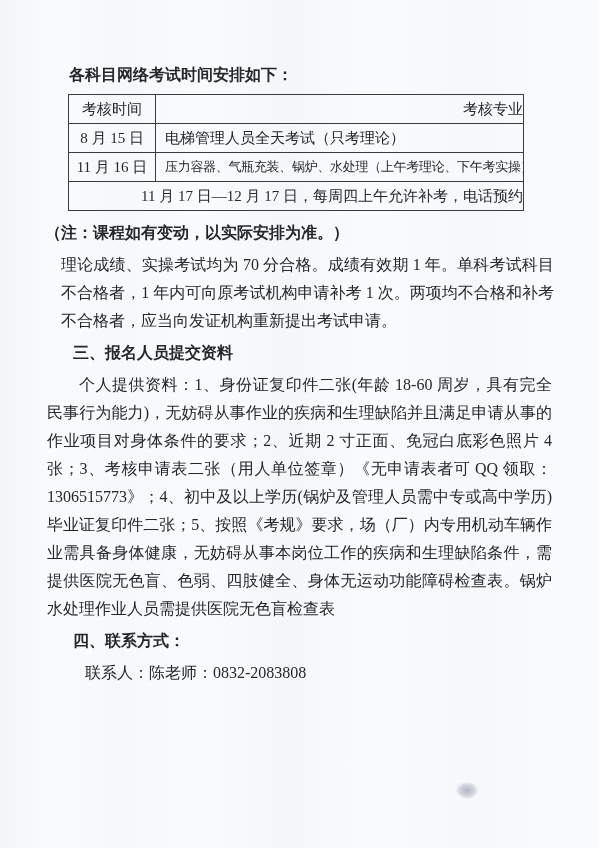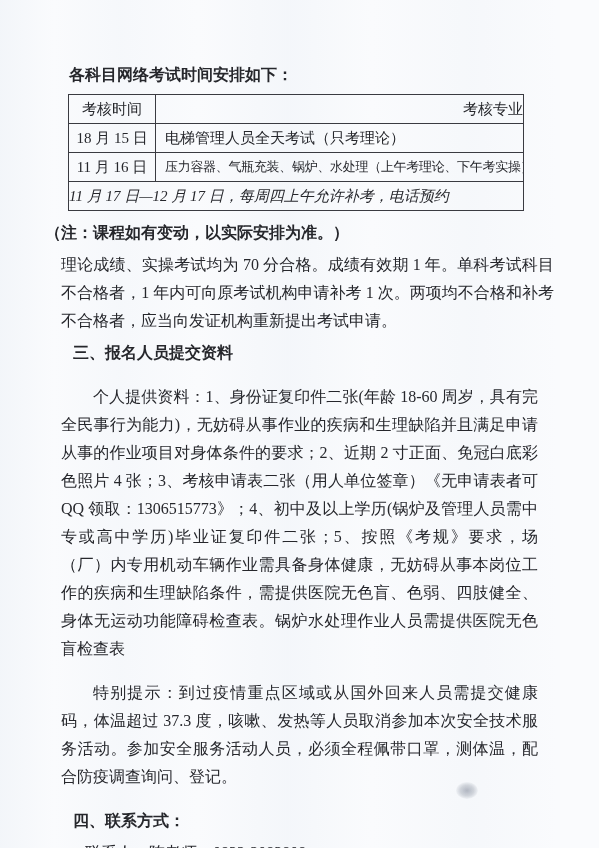--- a/index.html
+++ b/index.html
@@ -34,24 +34,24 @@
     height:27px;
     padding:0;
     font-weight:normal;
     overflow:hidden;
     white-space:nowrap;
   }
   table.schedule .c1{width:86px;text-align:center;}
   table.schedule th{text-align:right;}
   table.schedule td.subj{text-align:left;padding-left:9px;}
   table.schedule td.small{font-size:13px;letter-spacing:-.3px;}
-  table.schedule td.footrow{text-align:left;font-style:italic;}
+  table.schedule td.footrow{text-align:right;}
   .note{margin:9px 0 0 0;line-height:26px;}
   .para{margin:5px 0 0 16px;text-align:justify;}
-  .para.indent{text-indent:32px;margin:16px;}
+  .para.indent{text-indent:32px;margin:2px;}
   .h{margin:4px 0 4px 0;text-indent:28px;line-height:28px;}
   .contact{margin:0;text-indent:40px;}
   .smudge{
     position:absolute;left:456px;top:782px;
     width:22px;height:17px;border-radius:50%;
     background:radial-gradient(ellipse at center,rgba(120,128,145,.55) 0%,rgba(140,148,162,.35) 45%,rgba(160,168,180,0) 75%);
     filter:blur(.6px);
   }
 </style>
 </head>
@@ -64,42 +64,41 @@
 
     <table class="schedule">
       <thead>
         <tr>
           <th class="c1">考核时间</th>
           <th>考核专业</th>
         </tr>
       </thead>
       <tbody>
         <tr>
-          <td class="c1">18 月 15 日</td>
+          <td class="c1">8 月 15 日</td>
           <td class="subj">电梯管理人员全天考试（只考理论）</td>
         </tr>
         <tr>
           <td class="c1">11 月 16 日</td>
           <td class="subj small">压力容器、气瓶充装、锅炉、水处理（上午考理论、下午考实操）</td>
         </tr>
         <tr>
           <td class="footrow" colspan="2">11 月 17 日—12 月 17 日，每周四上午允许补考，电话预约</td>
         </tr>
       </tbody>
     </table>
 
     <p class="note bold">（注：课程如有变动，以实际安排为准。）</p>
 
     <p class="para">理论成绩、实操考试均为 70 分合格。成绩有效期 1 年。单科考试科目不合格者，1 年内可向原考试机构申请补考 1 次。两项均不合格和补考不合格者，应当向发证机构重新提出考试申请。</p>
 
     <p class="h bold">三、报名人员提交资料</p>
 
     <p class="para indent">个人提供资料：1、身份证复印件二张(年龄 18-60 周岁，具有完全民事行为能力)，无妨碍从事作业的疾病和生理缺陷并且满足申请从事的作业项目对身体条件的要求；2、近期 2 寸正面、免冠白底彩色照片 4 张；3、考核申请表二张（用人单位签章）《无申请表者可 QQ 领取：1306515773》；4、初中及以上学历(锅炉及管理人员需中专或高中学历)毕业证复印件二张；5、按照《考规》要求，场（厂）内专用机动车辆作业需具备身体健康，无妨碍从事本岗位工作的疾病和生理缺陷条件，需提供医院无色盲、色弱、四肢健全、身体无运动功能障碍检查表。锅炉水处理作业人员需提供医院无色盲检查表</p>
 
-    <p class="para indent">特别提示：到过疫情重点区域或从国外回来人员需提交健康码，体温超过 37.3 度，咳嗽、发热等人员取消参加本次安全技术服务活动。参加安全服务活动人员，必须全程佩带口罩，测体温，配合防疫调查询问、登记。</p>
 
     <p class="h bold">四、联系方式：</p>
 
     <p class="contact">联系人：陈老师：0832-2083808</p>
 
   </div>
 
   <div class="smudge"></div>
 </div>
 

